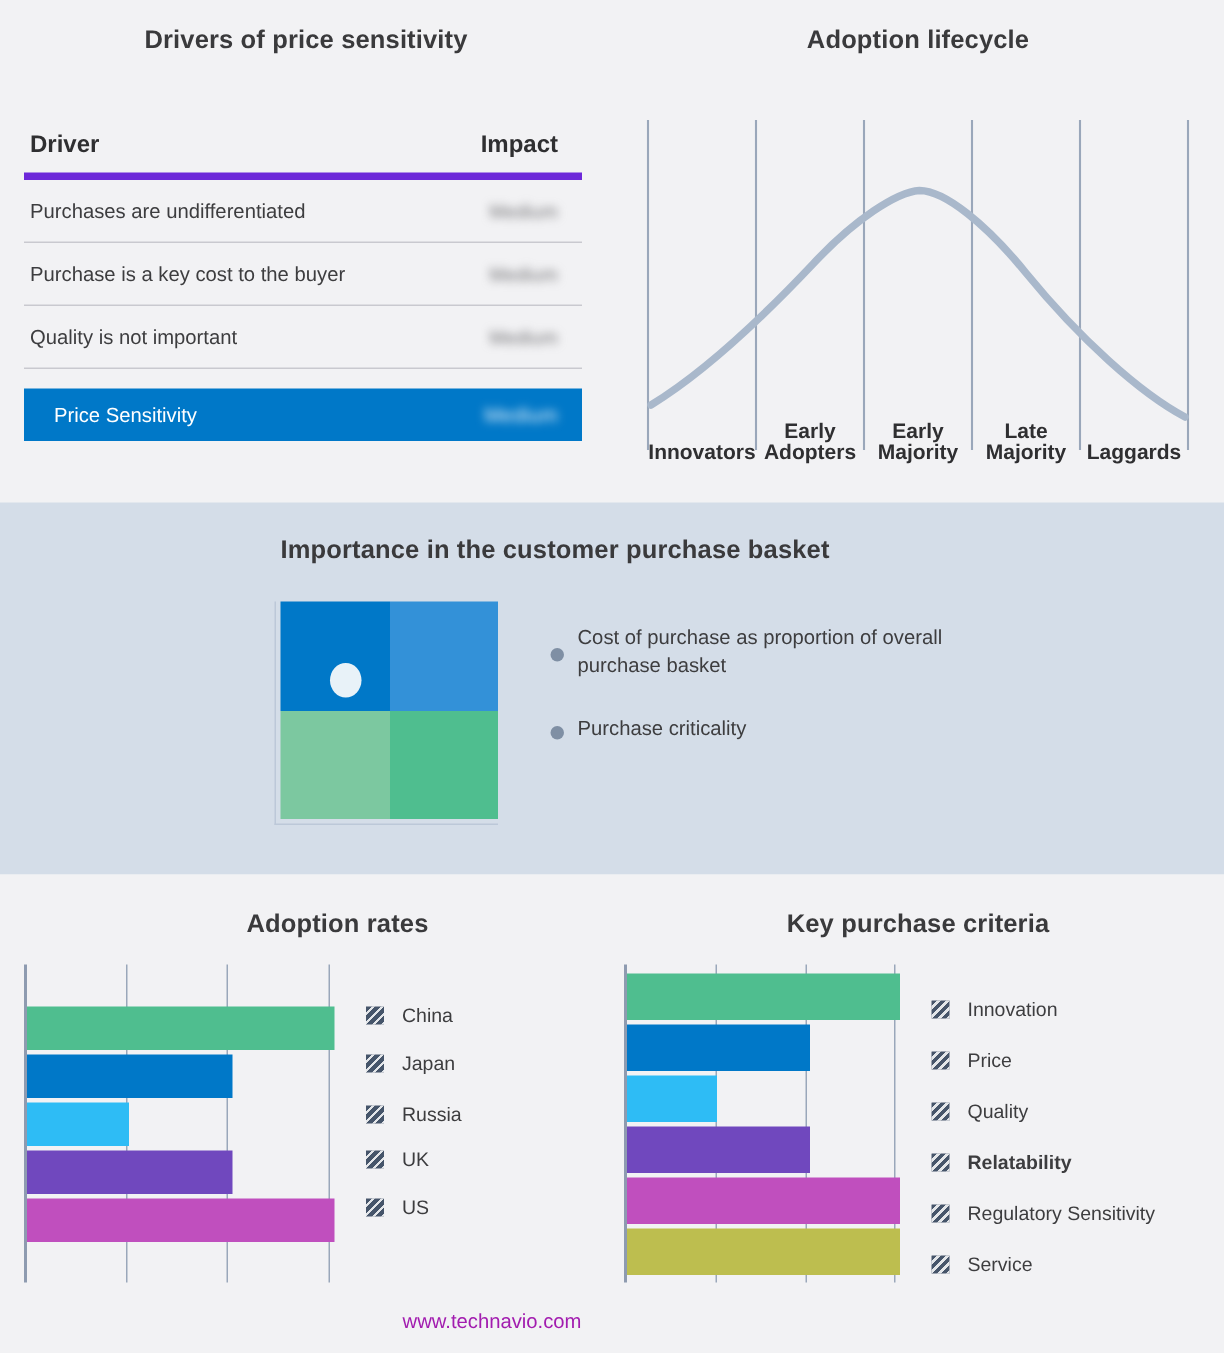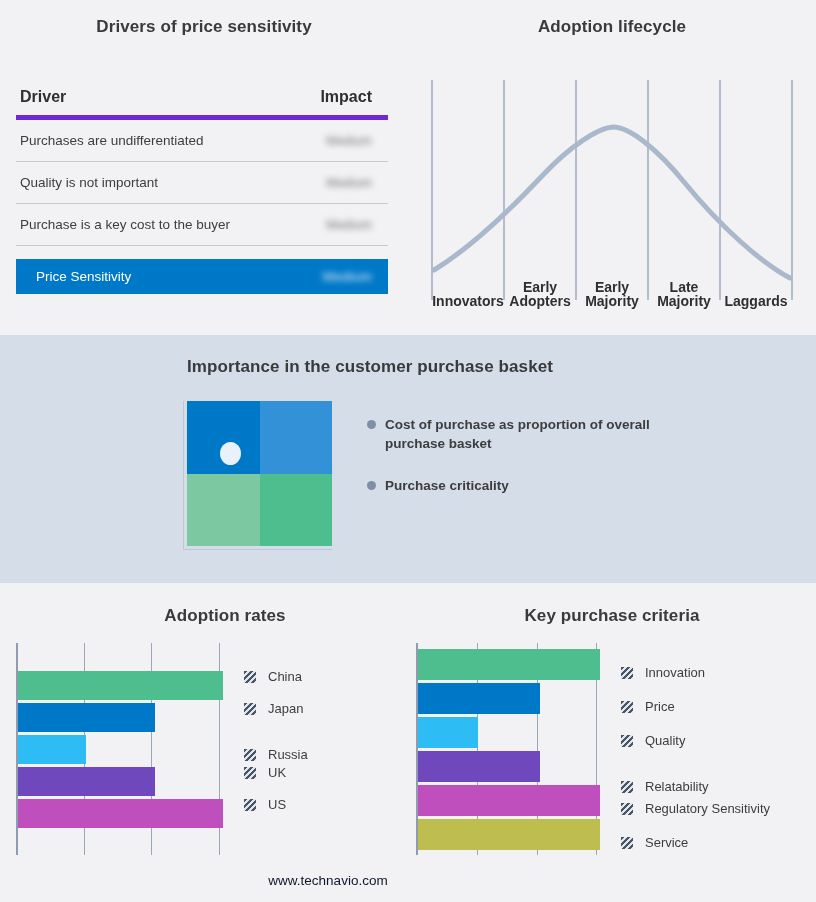--- a/index.html
+++ b/index.html
@@ -76,21 +76,21 @@
   .q{width:100%;height:100%;}
   .q1{background:#0078c8;}
   .q2{background:#3391d8;}
   .q3{background:#7cc8a0;}
   .q4{background:#4fbe8f;}
   .quad-dot{
     position:absolute;left:36px;top:41px;width:21px;height:23px;
     border-radius:50%;background:#e8f2f8;
   }
   .basket-legend{position:absolute;left:367px;top:80px;width:330px;}
-  .bl-item{display:flex;align-items:flex-start;margin-bottom:23px;font-weight:bold;}
+  .bl-item{display:flex;align-items:center;margin-bottom:23px;}
   .bl-dot{
     width:9px;height:9px;border-radius:50%;background:#7f8fa4;
     margin:5px 9px 0 0;flex:0 0 auto;
   }
   .bl-text{font-size:13.5px;color:#3d3d3f;line-height:19px;max-width:265px;}
 
   
   #adoption-panel{left:0;top:583px;width:408px;height:319px;}
   #criteria-panel{left:408px;top:583px;width:408px;height:373px;}
   #adoption-panel .panel-title{position:absolute;left:0;top:23px;width:408px;padding-left:21px;}
@@ -121,21 +121,21 @@
     background:#46556a;
     background-image:repeating-linear-gradient(
       -45deg,
       rgba(255,255,255,.85) 0 1.6px,
       rgba(70,85,106,0) 1.6px 4.2px);
   }
   .cl-text{font-size:13px;color:#3d3d3f;white-space:nowrap;}
 
   .footer{
     position:absolute;left:0;bottom:14px;width:656px;text-align:center;
-    font-size:13.5px;color:#0f172a;
+    font-size:13.5px;color:#a21caf;
   }
 </style>
 </head>
 <body>
 
 <div class="band band-top"></div>
 <div class="band band-mid"></div>
 <div class="band band-bot"></div>
 
 <div class="panel" id="drivers-panel">
@@ -145,25 +145,25 @@
     <div class="tbl-head">
       <div class="th">Driver</div>
       <div class="th impact">Impact</div>
     </div>
 
     <div class="tbl-row">
       <div class="td">Purchases are undifferentiated</div>
       <div class="td val">Medium</div>
     </div>
     <div class="tbl-row">
+      <div class="td">Purchase is a key cost to the buyer</div>
+      <div class="td val">Medium</div>
+    </div>
+    <div class="tbl-row">
       <div class="td">Quality is not important</div>
-      <div class="td val">Medium</div>
-    </div>
-    <div class="tbl-row">
-      <div class="td">Purchase is a key cost to the buyer</div>
       <div class="td val">Medium</div>
     </div>
 
     <div class="tbl-row total">
       <div class="td">Price Sensitivity</div>
       <div class="td val">Medium</div>
     </div>
   </div>
 </div>
 
@@ -260,21 +260,21 @@
     </div>
     <div class="chart-legend" id="adoption-legend">
         <div class="cl-item" style="position: absolute; top: 26px;">
           <span class="cl-swatch"></span>
           <span class="cl-text">China</span>
         </div>
         <div class="cl-item" style="position: absolute; top: 58px;">
           <span class="cl-swatch"></span>
           <span class="cl-text">Japan</span>
         </div>
-        <div class="cl-item" style="position: absolute; top: 104px;">
+        <div class="cl-item" style="position: absolute; top: 92px;">
           <span class="cl-swatch"></span>
           <span class="cl-text">Russia</span>
         </div>
         <div class="cl-item" style="position: absolute; top: 122px;">
           <span class="cl-swatch"></span>
           <span class="cl-text">UK</span>
         </div>
         <div class="cl-item" style="position: absolute; top: 154px;">
           <span class="cl-swatch"></span>
           <span class="cl-text">US</span>
@@ -318,21 +318,21 @@
           <span class="cl-text">Innovation</span>
         </div>
         <div class="cl-item" style="position: absolute; top: 56px;">
           <span class="cl-swatch"></span>
           <span class="cl-text">Price</span>
         </div>
         <div class="cl-item" style="position: absolute; top: 90px;">
           <span class="cl-swatch"></span>
           <span class="cl-text">Quality</span>
         </div>
-        <div class="cl-item" style="position: absolute; top: 136px;">
+        <div class="cl-item" style="position: absolute; top: 124px; font-weight: bold;">
           <span class="cl-swatch"></span>
           <span class="cl-text">Relatability</span>
         </div>
         <div class="cl-item" style="position: absolute; top: 158px;">
           <span class="cl-swatch"></span>
           <span class="cl-text">Regulatory Sensitivity</span>
         </div>
         <div class="cl-item" style="position: absolute; top: 192px;">
           <span class="cl-swatch"></span>
           <span class="cl-text">Service</span>

